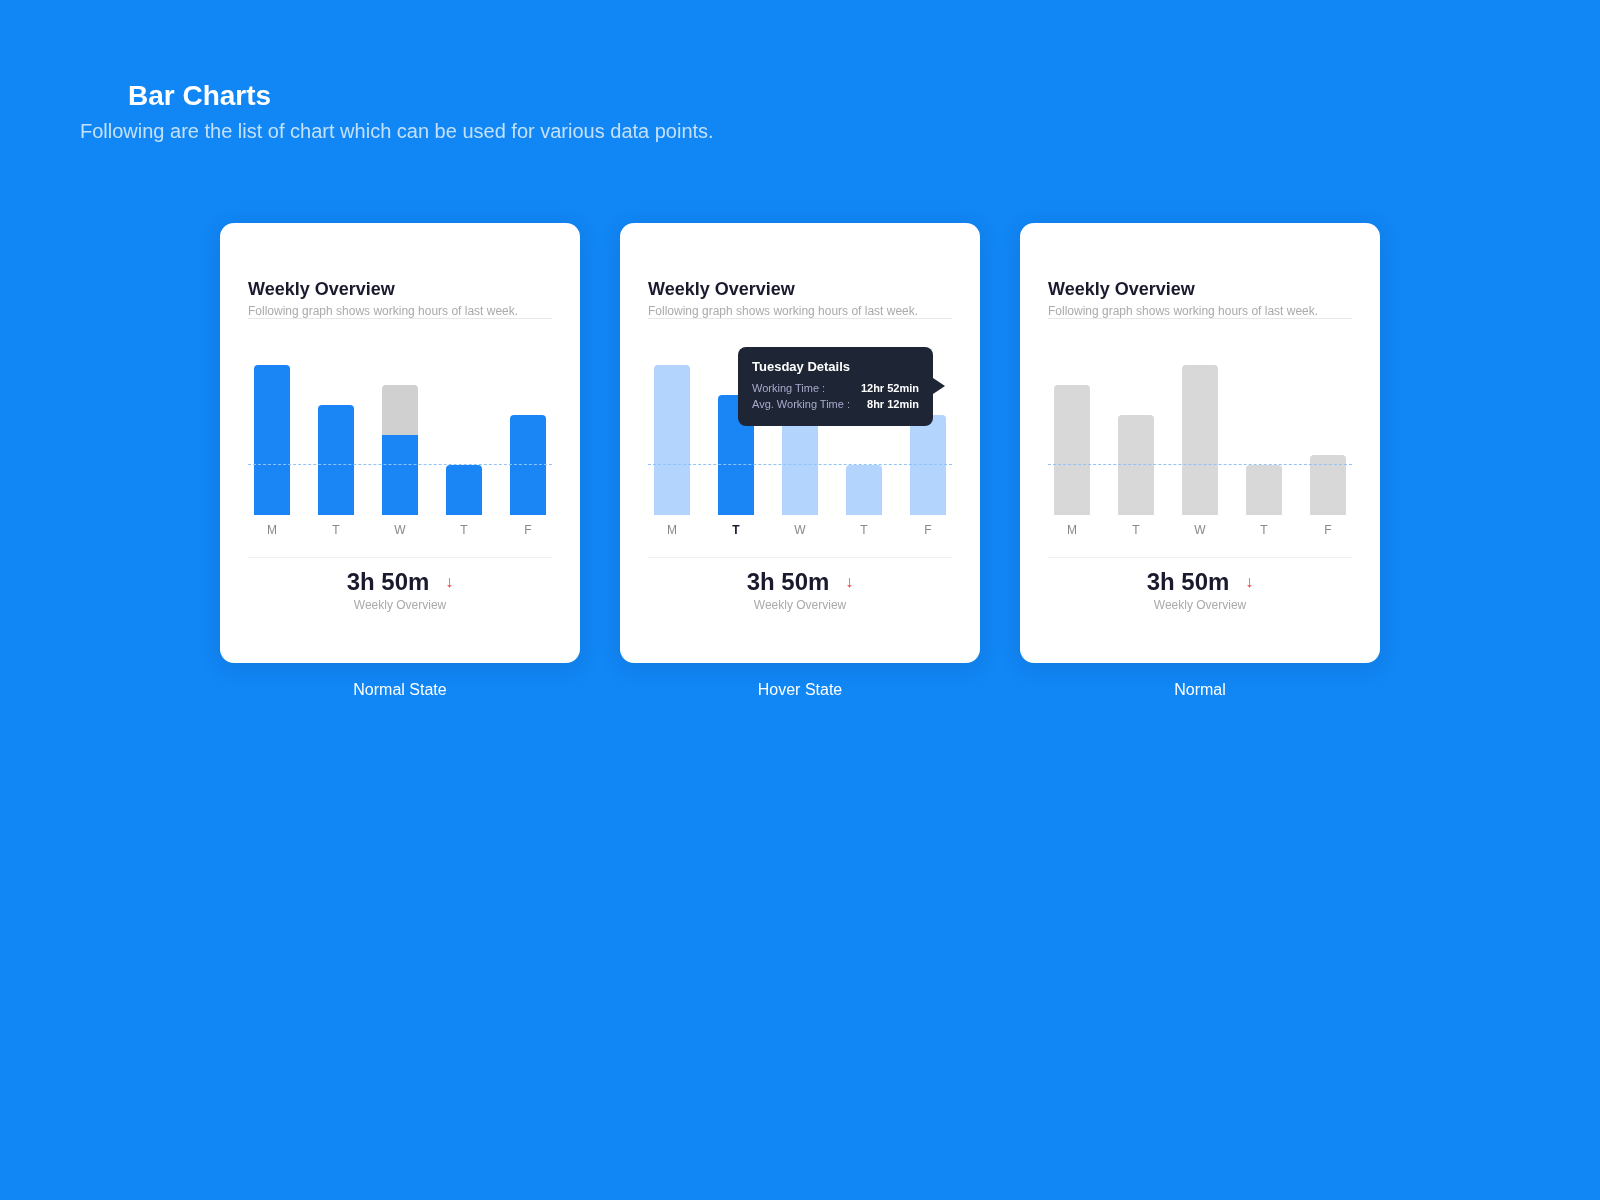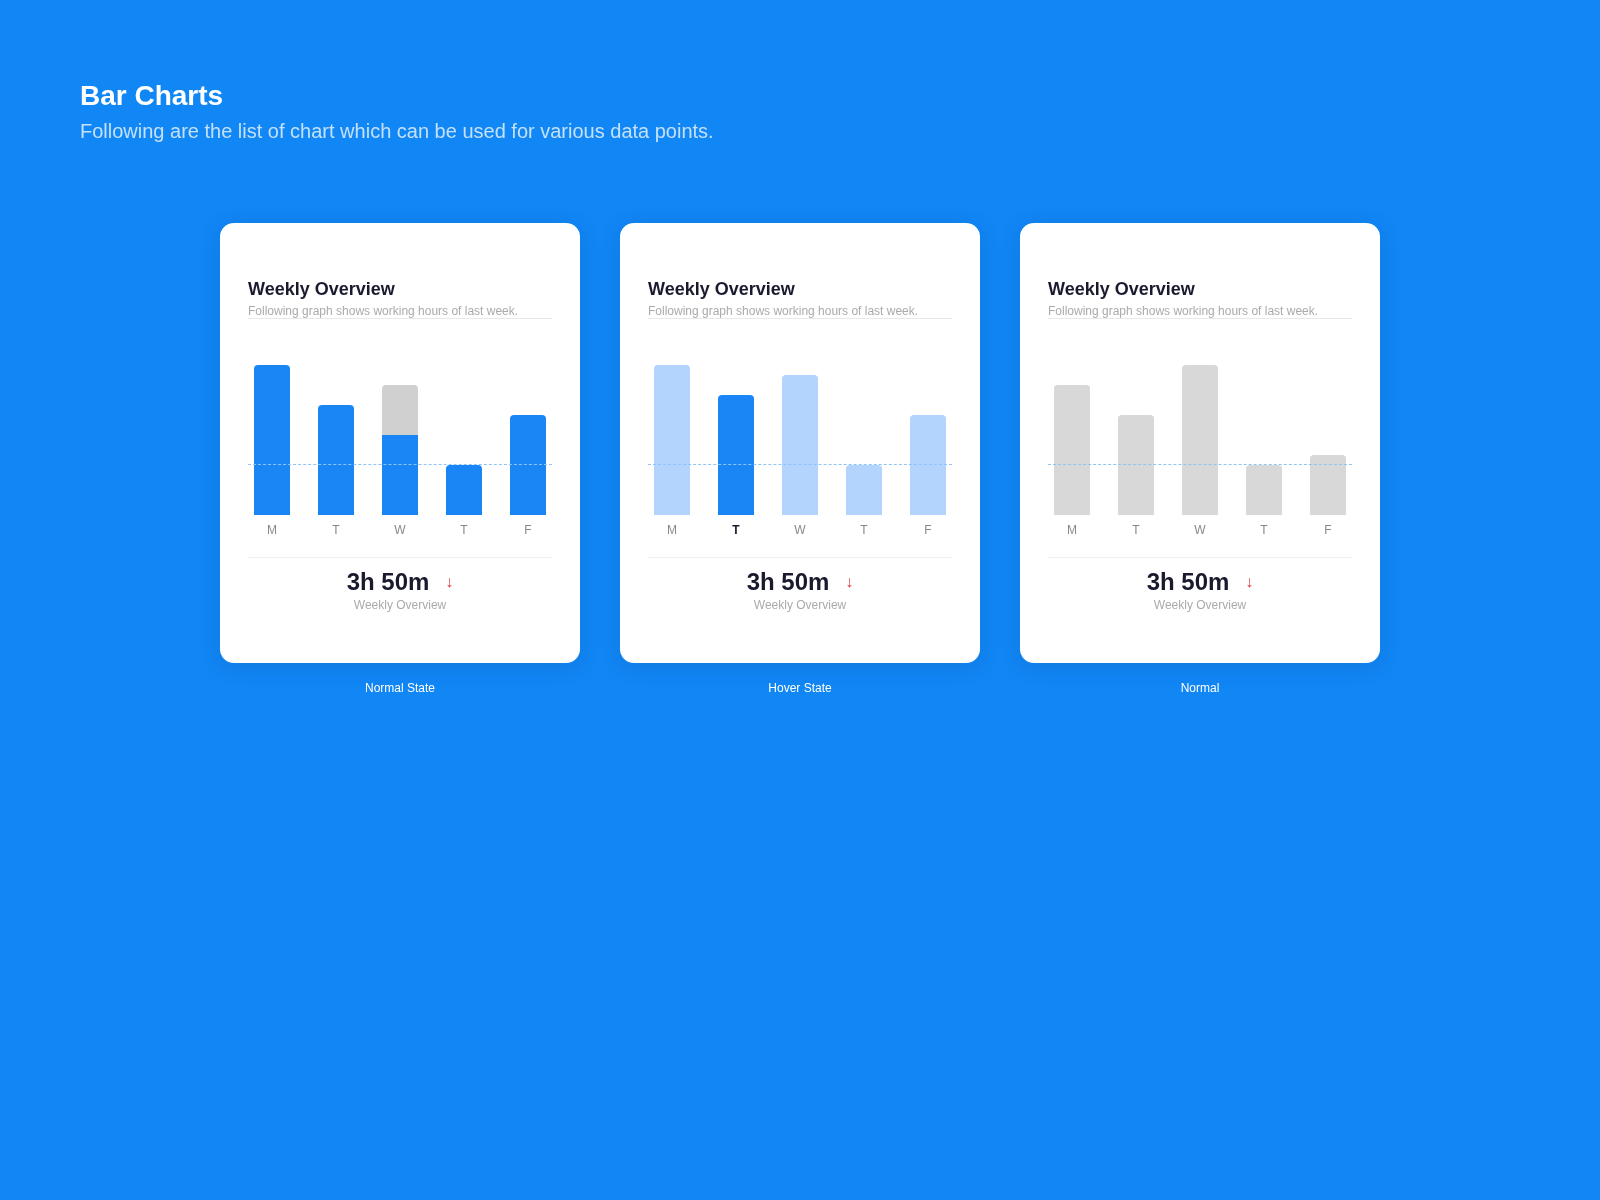--- a/index.html
+++ b/index.html
@@ -10,20 +10,21 @@
       padding: 80px 80px 60px 80px;
     }
     .page-header {
       margin-bottom: 80px;
     }
     .page-title {
       color: #ffffff;
       font-size: 28px;
       font-weight: 700;
       margin-bottom: 8px;
+      margin-left: 48px;
     }
     .page-subtitle {
       color: rgba(255,255,255,0.75);
       font-size: 20px;
       font-weight: 400;
     }
     .cards-row {
       display: flex;
       gap: 40px;
       justify-content: center;
@@ -211,21 +212,21 @@
     }
     .stat-label {
       font-size: 12px;
       color: #aaaaaa;
       font-weight: 500;
       margin-top: 2px;
     }
 
     .card-state-label {
       color: #ffffff;
-      font-size: 12px;
+      font-size: 16px;
       text-align: center;
       margin-top: 18px;
     }
   </style>
 </head>
 <body>
 
 <div class="page-header">
   <div class="page-title">Bar Charts</div>
   <div class="page-subtitle">Following are the list of chart which can be used for various data points.</div>
@@ -289,20 +290,32 @@
     <div class="card-state-label">Normal State</div>
   </div>
 
   <div style="display:flex;flex-direction:column;align-items:center;">
     <div class="card hover">
       <div class="card-title">Weekly Overview</div>
       <div class="card-desc">Following graph shows working hours of last week.</div>
       <hr class="divider">
       <div class="chart-area hover" style="position:relative;">
 
+        <div class="tooltip">
+          <div class="tooltip-title">Tuesday Details</div>
+          <div class="tooltip-row">
+            <span class="tooltip-label">Working Time :</span>
+            <span class="tooltip-value">12hr 52min</span>
+          </div>
+          <div class="tooltip-row">
+            <span class="tooltip-label">Avg. Working Time :</span>
+            <span class="tooltip-value">8hr 12min</span>
+          </div>
+          <div class="tooltip-arrow"></div>
+        </div>
 
         <div class="bar-group">
           <div class="bar-wrapper">
             <div class="bar bar-m"></div>
           </div>
           <div class="bar-label">M</div>
         </div>
 
         <div class="bar-group">
           <div class="bar-wrapper">

